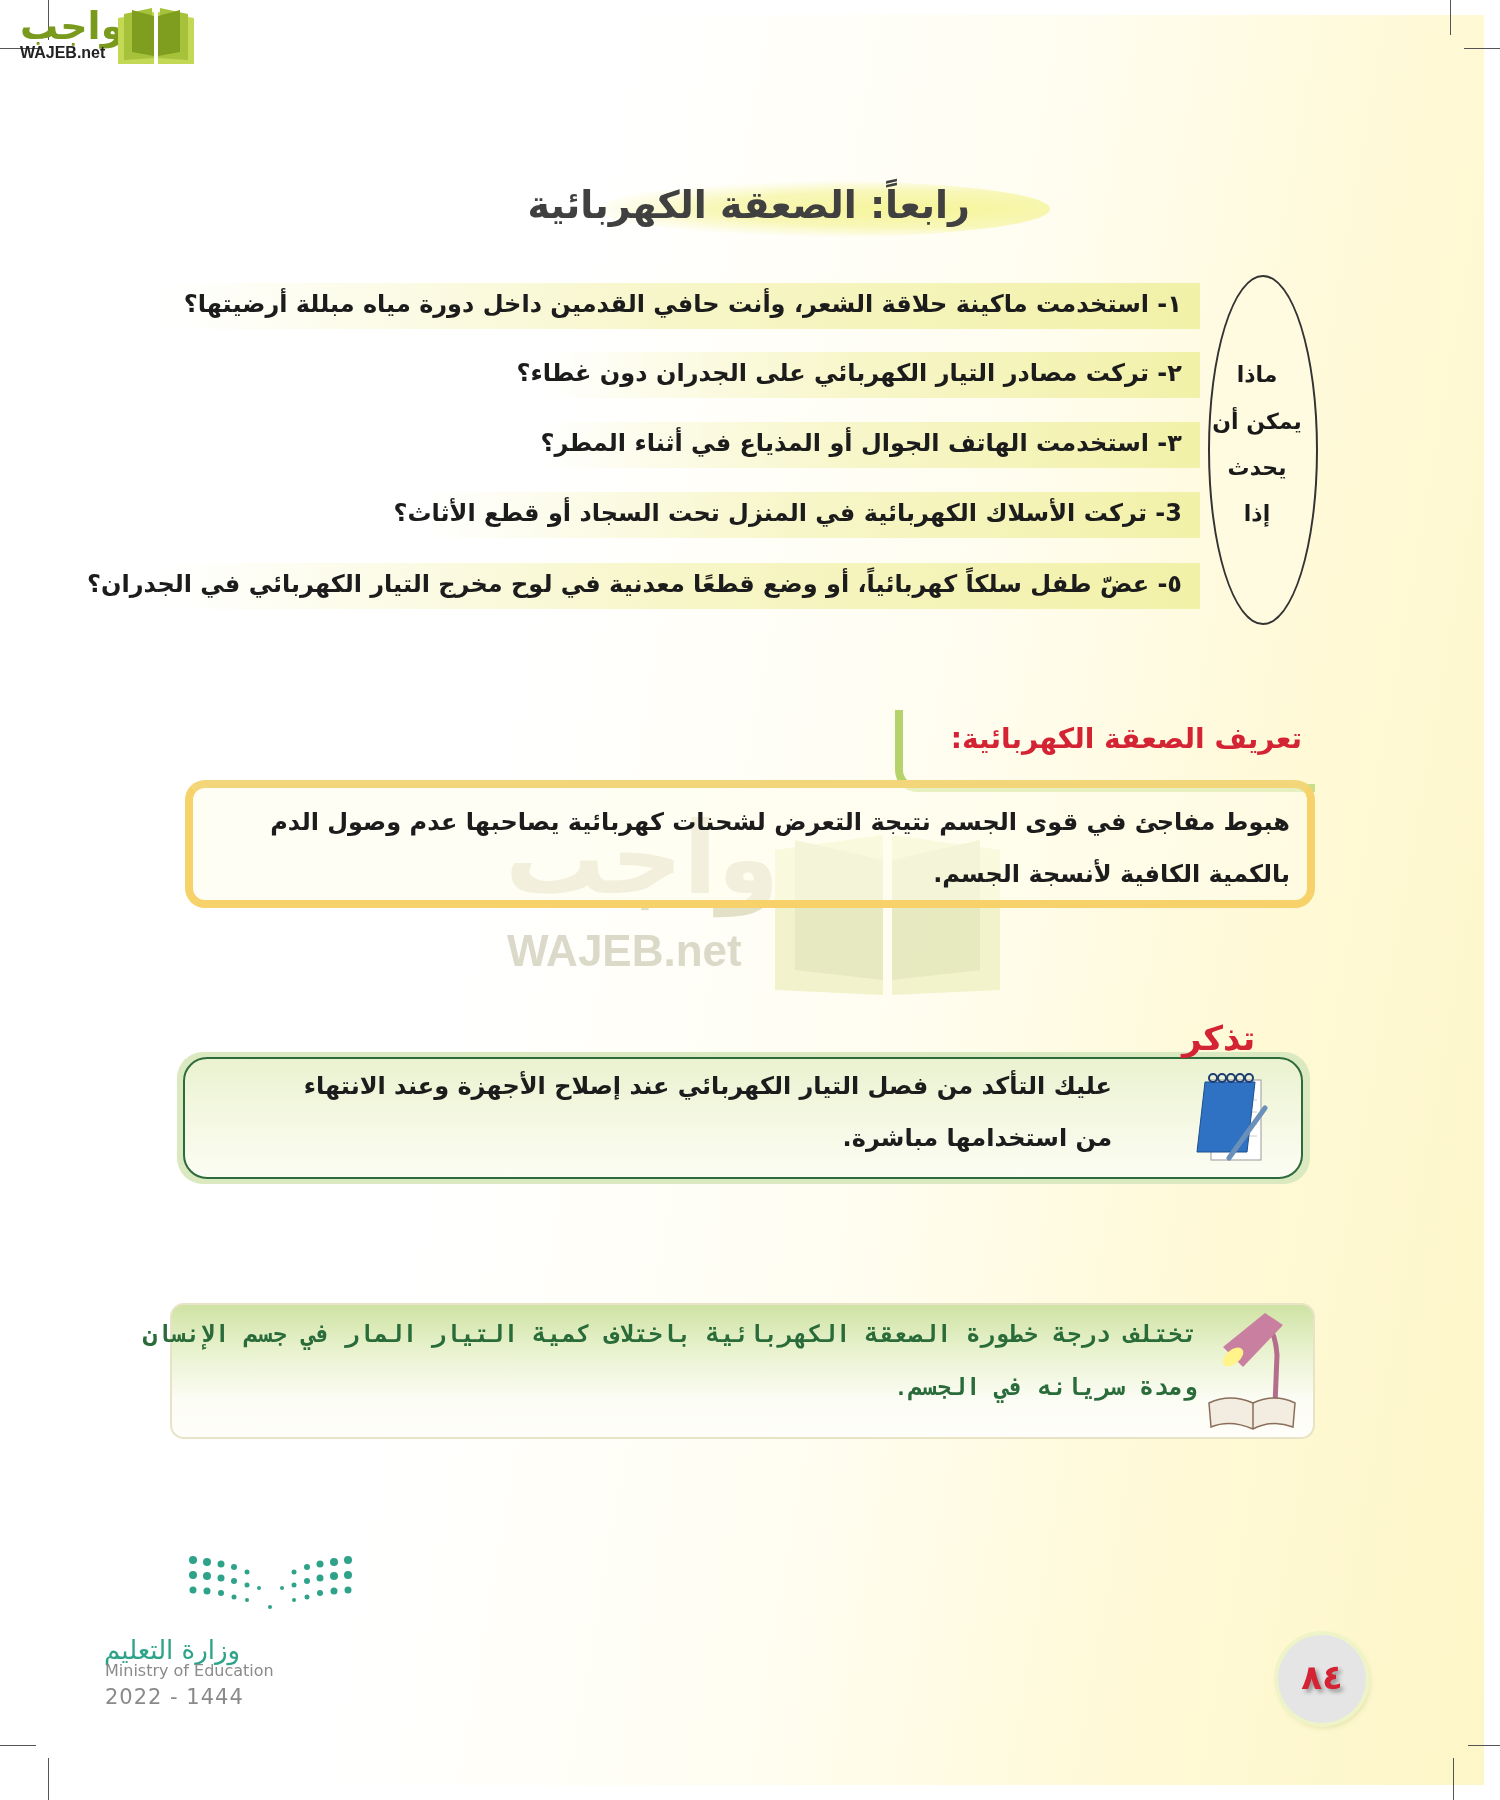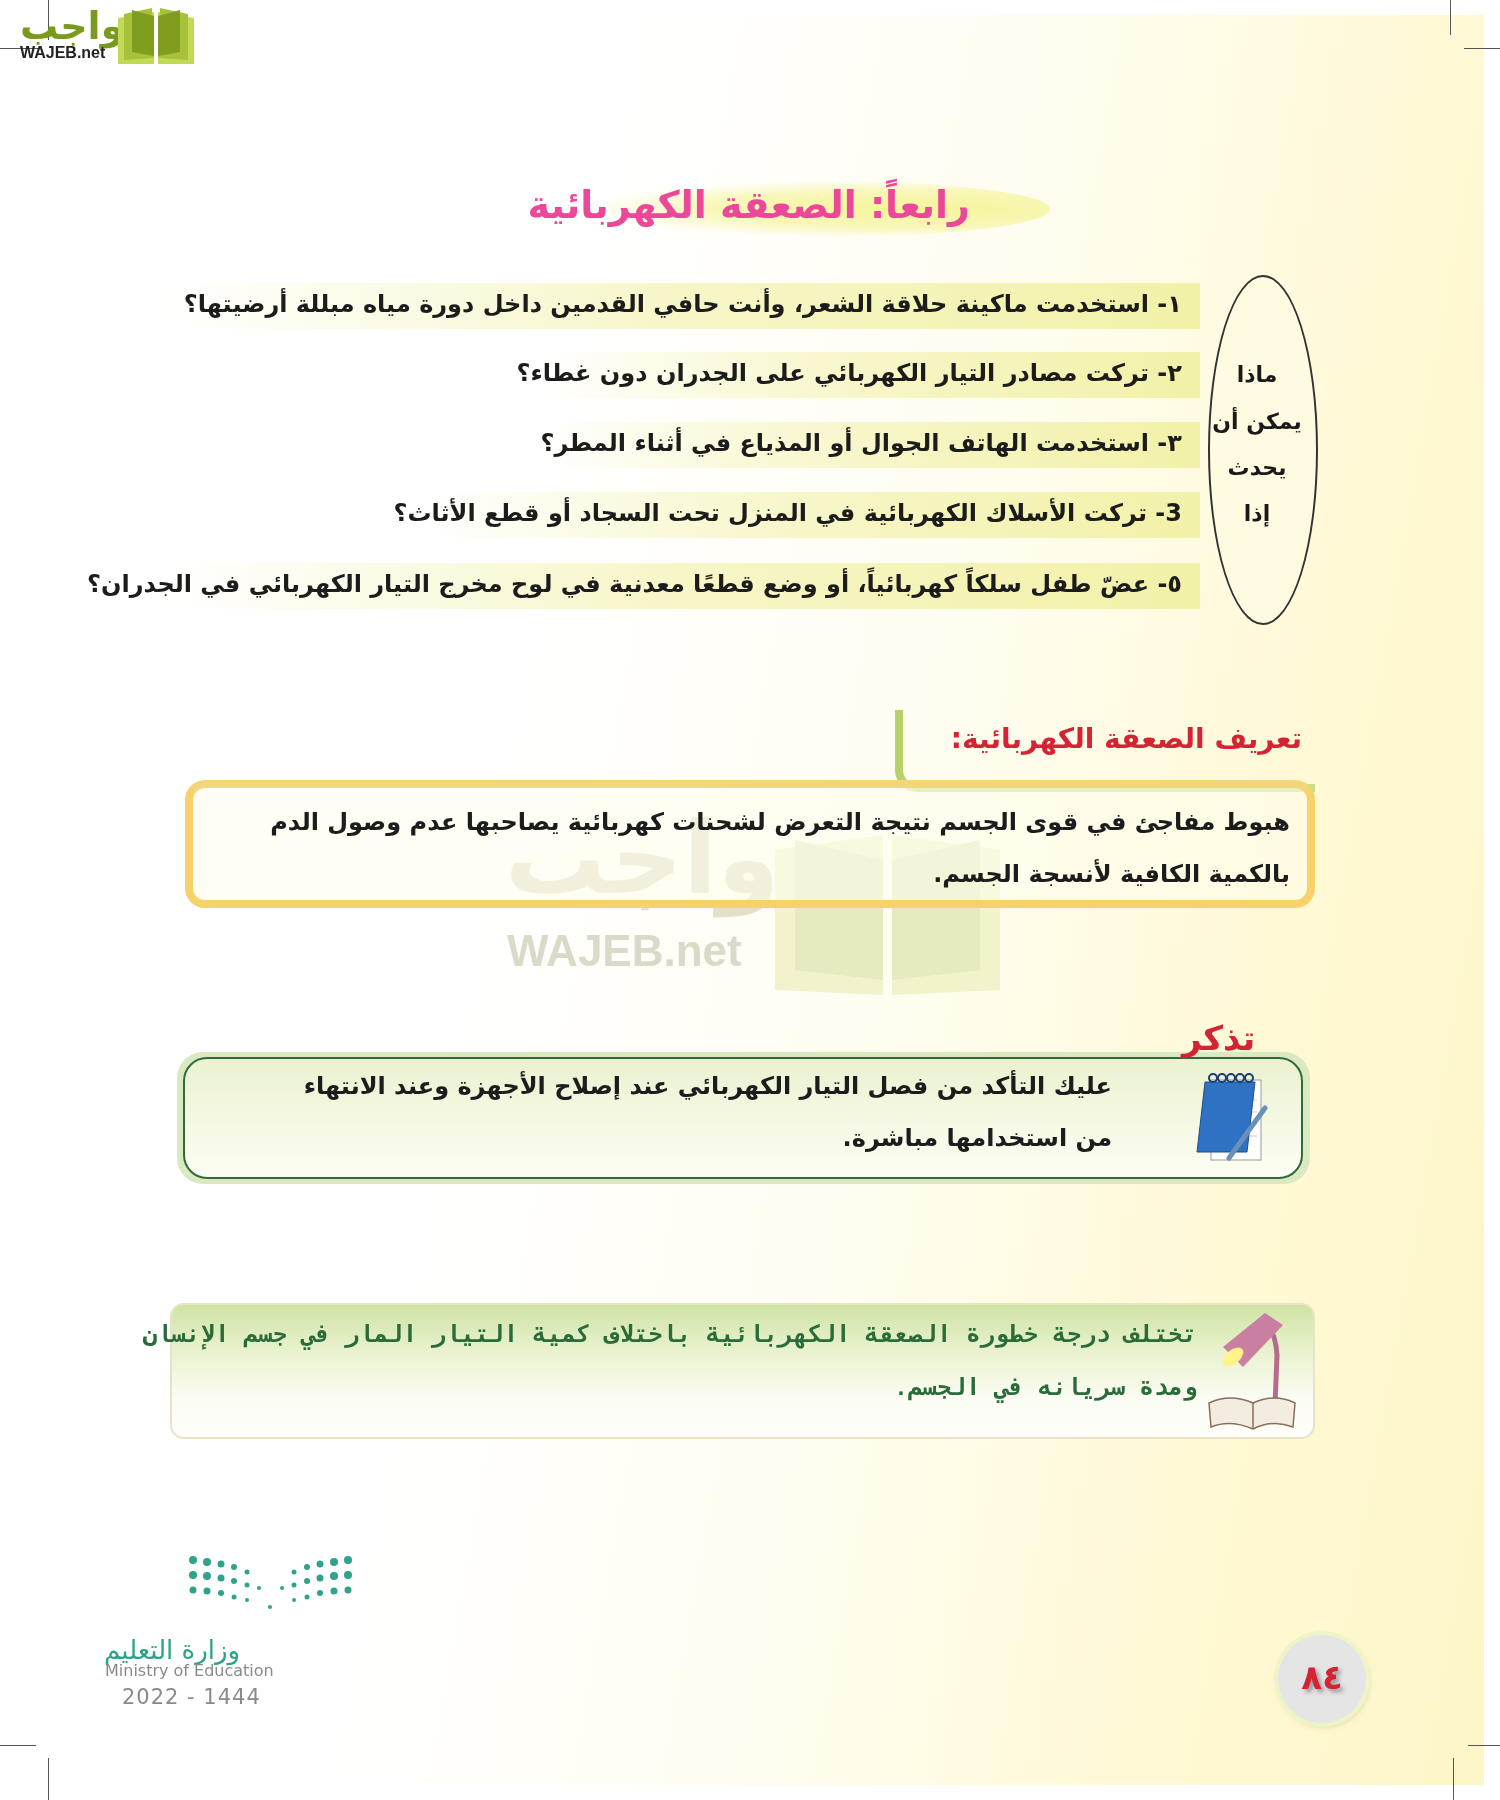--- a/index.html
+++ b/index.html
@@ -17,21 +17,21 @@
     
     .wajeb-logo { position: absolute; left: 8px; top: 4px; width: 185px; height: 62px; }
     .wajeb-logo .ar { position: absolute; left: 12px; top: 0; font-size: 38px; font-weight: bold; color: #7a9a1e; font-family: "DejaVu Sans", sans-serif; direction: rtl; }
     .wajeb-logo .en { position: absolute; left: 12px; top: 40px; font-size: 16px; font-weight: bold; color: #222; font-family: "Liberation Sans", sans-serif; }
     .wajeb-logo .book { position: absolute; left: 108px; top: 4px; }
 
     
     .title-wrap { position: absolute; left: 520px; top: 175px; width: 530px; height: 70px; }
     .title-glow { position: absolute; left: 80px; top: 6px; width: 450px; height: 56px; border-radius: 50%;
       background: radial-gradient(ellipse at 70% 50%, #f6f59a 0%, #f8f7b8 45%, rgba(255,255,230,0) 75%); }
-    .title-text { position: absolute; right: 80px; top: 8px; font-size: 38px; font-weight: bold; color: #ec4899; direction: rtl; white-space: nowrap; font-family: "DejaVu Sans", sans-serif; }
+    .title-text { position: absolute; right: 80px; top: 8px; font-size: 38px; font-weight: bold; color: #404040; direction: rtl; white-space: nowrap; font-family: "DejaVu Sans", sans-serif; }
 
     
     .q-bar { position: absolute; height: 46px; right: 300px;
       background: linear-gradient(270deg, #f2f1a8 0%, #f7f6c8 50%, rgba(255,255,240,0) 100%); }
     .q-text { position: absolute; right: 318px; font-size: 24px; font-weight: bold; color: #1c1c1c; direction: rtl; white-space: nowrap; font-family: "DejaVu Sans", sans-serif; }
 
     .oval { position: absolute; left: 1208px; top: 275px; width: 110px; height: 350px; border: 2px solid #333; border-radius: 50%; background: #fffbe0; }
     .oval-text { position: absolute; left: 0; right: 12px; text-align: center; font-size: 22px; font-weight: bold; color: #1a1a1a; direction: rtl; font-family: "DejaVu Sans", sans-serif; }
 
     
@@ -58,21 +58,21 @@
     
     .fact-box { position: absolute; left: 170px; top: 1303px; width: 1145px; height: 136px; border: 2px solid #e9e3c6; border-radius: 14px;
       background: linear-gradient(180deg, #cfe3a4 0%, #e9f2cf 35%, #fbfcf3 70%, #fffefa 100%); }
     .fact-line { position: absolute; right: 303px; font-size: 24px; font-weight: bold; color: #2a6b3a; direction: rtl; white-space: nowrap; font-family: Liberation Mono, monospace; }
     .lamp { position: absolute; left: 1205px; top: 1305px; }
 
     
     .moe-dots { position: absolute; left: 188px; top: 1555px; }
     .moe-ar { position: absolute; left: 104px; top: 1635px; font-size: 26px; color: #2fa38a; direction: rtl; font-family: "DejaVu Sans", sans-serif; }
     .moe-en { position: absolute; left: 105px; top: 1661px; font-size: 16px; color: #8a8a8a; font-family: "DejaVu Sans", sans-serif; }
-    .moe-year { position: absolute; left: 122px; top: 1685px; font-size: 21px; color: #8a8a8a; font-family: "DejaVu Sans", sans-serif; letter-spacing: 1px; }
+    .moe-year { position: absolute; left: 105px; top: 1685px; font-size: 21px; color: #8a8a8a; font-family: "DejaVu Sans", sans-serif; letter-spacing: 1px; }
 
     
     .page-num-circle { position: absolute; left: 1278px; top: 1635px; width: 88px; height: 88px; border-radius: 50%;
       background: #e5e5e5; box-shadow: 0 0 0 4px #eef4c8, 2px 3px 6px rgba(150,170,80,0.5); }
     .page-num { position: absolute; left: 0; right: 0; top: 22px; text-align: center; font-size: 34px; font-weight: bold; color: #d42333; text-shadow: 3px 3px 4px rgba(0,0,0,0.35); font-family: "DejaVu Sans", sans-serif; }
   </style>
 </head>
 <body>
 
 <div class="page-bg"></div>

